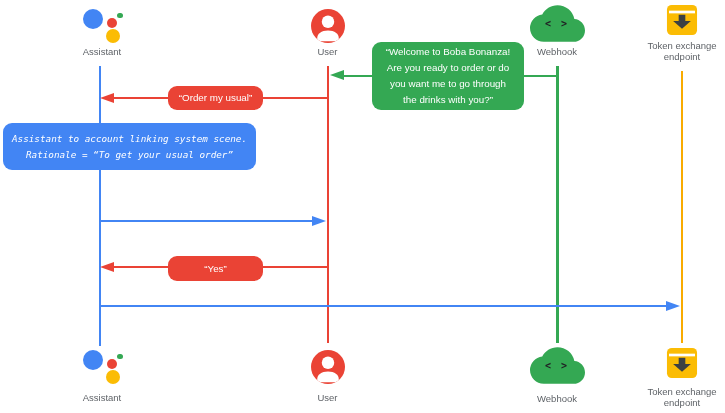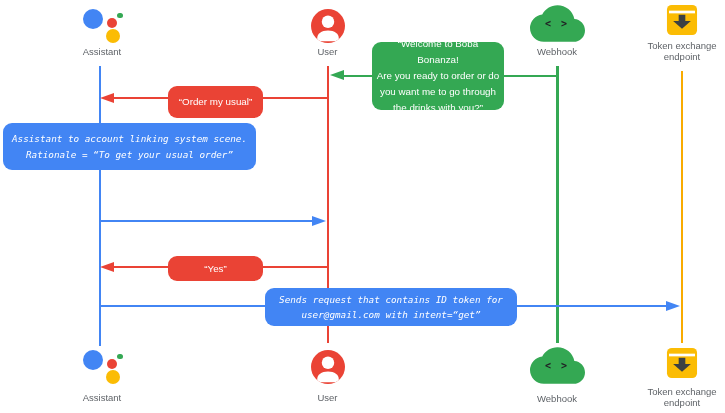--- a/index.html
+++ b/index.html
@@ -68,35 +68,33 @@
   </div>
   <div>
     <div class="shaft sh-red" style="left:114px;top:265.75px;width:215px;"></div>
     <div class="head-left hl-red" style="left:100px;top:261.5px;"></div>
   </div>
   <div>
     <div class="shaft sh-blue" style="left:99px;top:304.75px;width:567px;"></div>
     <div class="head-right hr-blue" style="left:666px;top:300.5px;"></div>
   </div>
 
-  <div class="msg bg-green msg-sans" style="left:372px;top:42px;width:132px;height:68px;padding:2px 4px;">“Welcome to Boba Bonanza!
+  <div class="msg bg-green msg-sans" style="left:372px;top:42px;width:152px;height:68px;padding:2px 4px;">“Welcome to Boba Bonanza!
 Are you ready to order or do
 you want me to go through
 the drinks with you?”</div>
 
-  <div class="msg bg-red msg-sans-sm" style="left:168px;top:86px;width:95px;height:32px;">“Order my usual”</div>
+  <div class="msg bg-red msg-sans-sm" style="left:168px;top:86px;width:95px;height:24px;">“Order my usual”</div>
 
   <div class="msg bg-blue msg-mono" style="left:3px;top:123px;width:253px;height:47px;">Assistant to account linking system scene.
 Rationale = “To get your usual order”</div>
 
 
   <div class="msg bg-red msg-sans-sm" style="left:168px;top:256px;width:95px;height:25px;">“Yes”</div>
 
-  <div class="msg bg-blue msg-mono" style="left:265px;top:288px;width:252px;height:38px;">Sends request that contains ID token for
-user@gmail.com with intent=“get”</div>
 
   <div class="ga-wrap" style="left:76px;top:4px;">
     <span class="ga-dot ga-blue"></span>
     <span class="ga-dot ga-red"></span>
     <span class="ga-dot ga-green"></span>
     <span class="ga-dot ga-yellow"></span>
   </div>
   <div class="actor-label" style="left:62px;top:47px;">Assistant</div>
 
   <svg class="icon" style="left:310.5px;top:9px;" width="34" height="34" viewBox="0 0 24 24">

